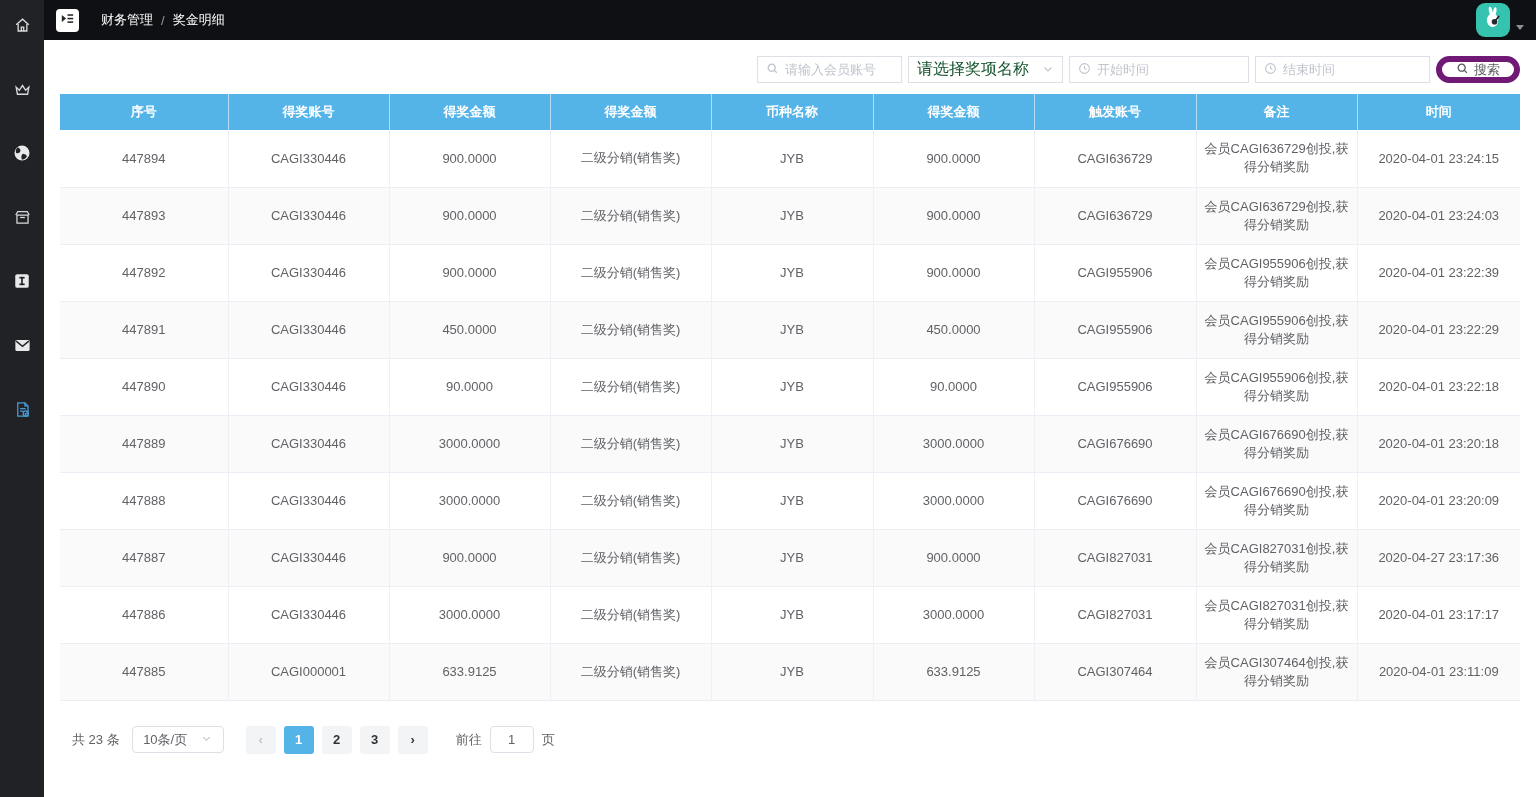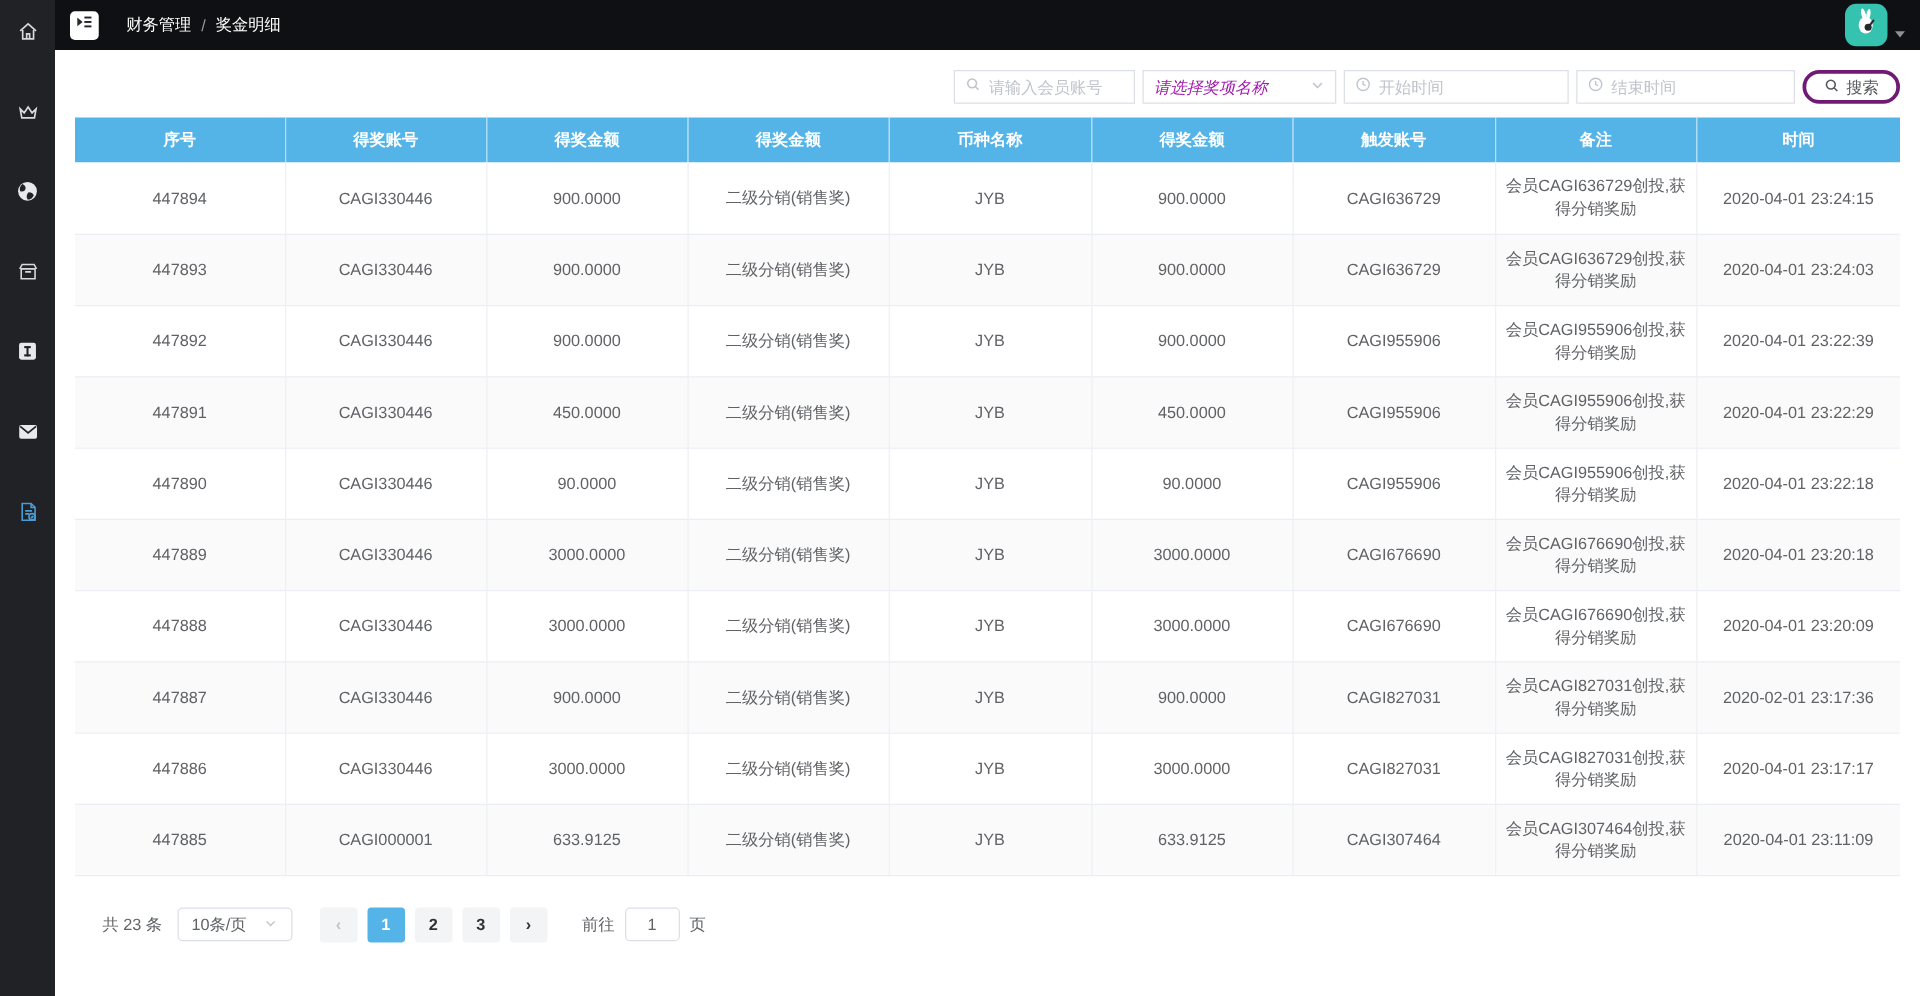--- a/index.html
+++ b/index.html
@@ -35,41 +35,41 @@
 
   .filters { display:flex; justify-content:flex-end; align-items:center; gap:6px; margin-bottom:11px; }
   .f-box { height:27px; border:1px solid #dcdfe6; border-radius:0; background:#fff;
     display:flex; align-items:center; padding:0 8px; gap:6px; color:#c0c4cc; }
   .f-box svg { flex:0 0 auto; }
   .f-box input { border:none; outline:none; width:100%; font-size:13px; color:#606266;
     font-family:inherit; background:transparent; }
   .f-box input::placeholder { color:#c0c4cc; }
   .w-account { width:145px; }
   .w-select  { width:155px; justify-content:space-between; cursor:pointer; }
-  .w-select .sel-text { font-size:13px; color:#a21caf;font-style:italic; }
+  .w-select .sel-text { font-size:16px; color:#14532d; }
   .w-start   { width:180px; }
   .w-end     { width:175px; }
-  .search-btn { height:27px; padding:0 14px; border:3px solid #701a75; border-radius:14px;
+  .search-btn { height:27px; padding:0 14px; border:6px solid #701a75; border-radius:14px;
     background:#fff; display:flex; align-items:center; gap:5px; font-size:13px; color:#57595e;
     cursor:pointer; font-family:inherit; }
 
   
   table { width:1460px; border-collapse:collapse; table-layout:fixed; }
   thead th { background:#54b4e8; color:#fff; font-size:13px; font-weight:bold; height:36px;
     border-right:1px solid rgba(255,255,255,.55); }
   thead th:last-child { border-right:none;margin-left:48px; }
   tbody td { height:57px; text-align:center; font-size:13px; color:#606266;
     border-bottom:1px solid #ebeef5; border-right:1px solid #eef0f5; padding:4px 4px;
     background:#fff; }
   tbody td:last-child { border-right:none; }
   tbody tr:nth-child(even) td { background:#fafafa; }
   td .remark { display:inline-block; max-width:152px; line-height:18px; }
 
   
-  .pagination { display:flex; align-items:center; margin:25px 0 0 22px; font-size:13px; color:#606266; gap:10px; }
+  .pagination { display:flex; align-items:center; margin:25px 0 0 12px; font-size:13px; color:#606266; gap:10px; }
   .pg-total { margin-right:2px; color:#606266; }
   .pg-size { width:92px; height:27px; border:1px solid #dcdfe6; border-radius:4px;
     display:flex; align-items:center; justify-content:center; gap:14px; color:#606266; cursor:pointer; }
   .pg-btns { display:flex; align-items:center; gap:8px; margin-left:12px; }
   .pg-btn { min-width:30px; height:28px; background:#f3f4f6; border:none; border-radius:3px;
     font-size:13px; color:#303133; font-weight:bold; cursor:pointer; font-family:inherit;
     display:flex; align-items:center; justify-content:center; }
   .pg-btn.active { background:#54b4e8; color:#fff; }
   .pg-btn.prev { color:#c0c4cc; }
   .pg-goto { display:flex; align-items:center; gap:8px; margin-left:18px; }
@@ -335,21 +335,21 @@
         </tr>
             <tr>
           <td><span>447887</span></td>
           <td><span>CAGI330446</span></td>
           <td><span>900.0000</span></td>
           <td><span>二级分销(销售奖)</span></td>
           <td><span>JYB</span></td>
           <td><span>900.0000</span></td>
           <td><span>CAGI827031</span></td>
           <td><span class="remark">会员CAGI827031创投,获得分销奖励</span></td>
-          <td><span>2020-02-01 23:17:36</span></td>
+          <td><span>2020-04-27 23:17:36</span></td>
         </tr>
             <tr>
           <td><span>447886</span></td>
           <td><span>CAGI330446</span></td>
           <td><span>3000.0000</span></td>
           <td><span>二级分销(销售奖)</span></td>
           <td><span>JYB</span></td>
           <td><span>3000.0000</span></td>
           <td><span>CAGI827031</span></td>
           <td><span class="remark">会员CAGI827031创投,获得分销奖励</span></td>

